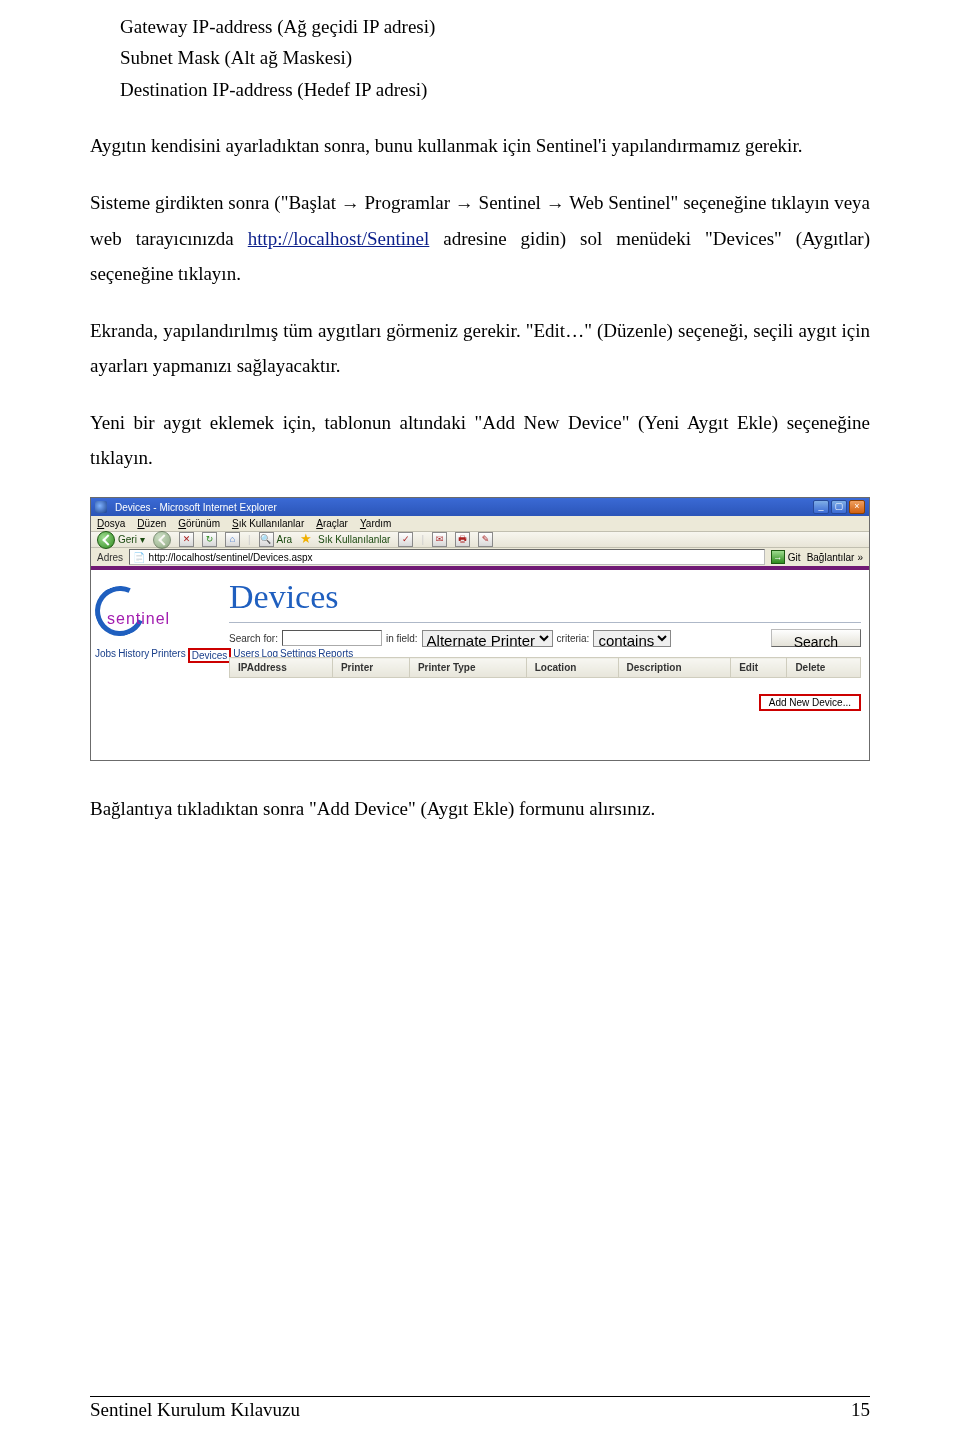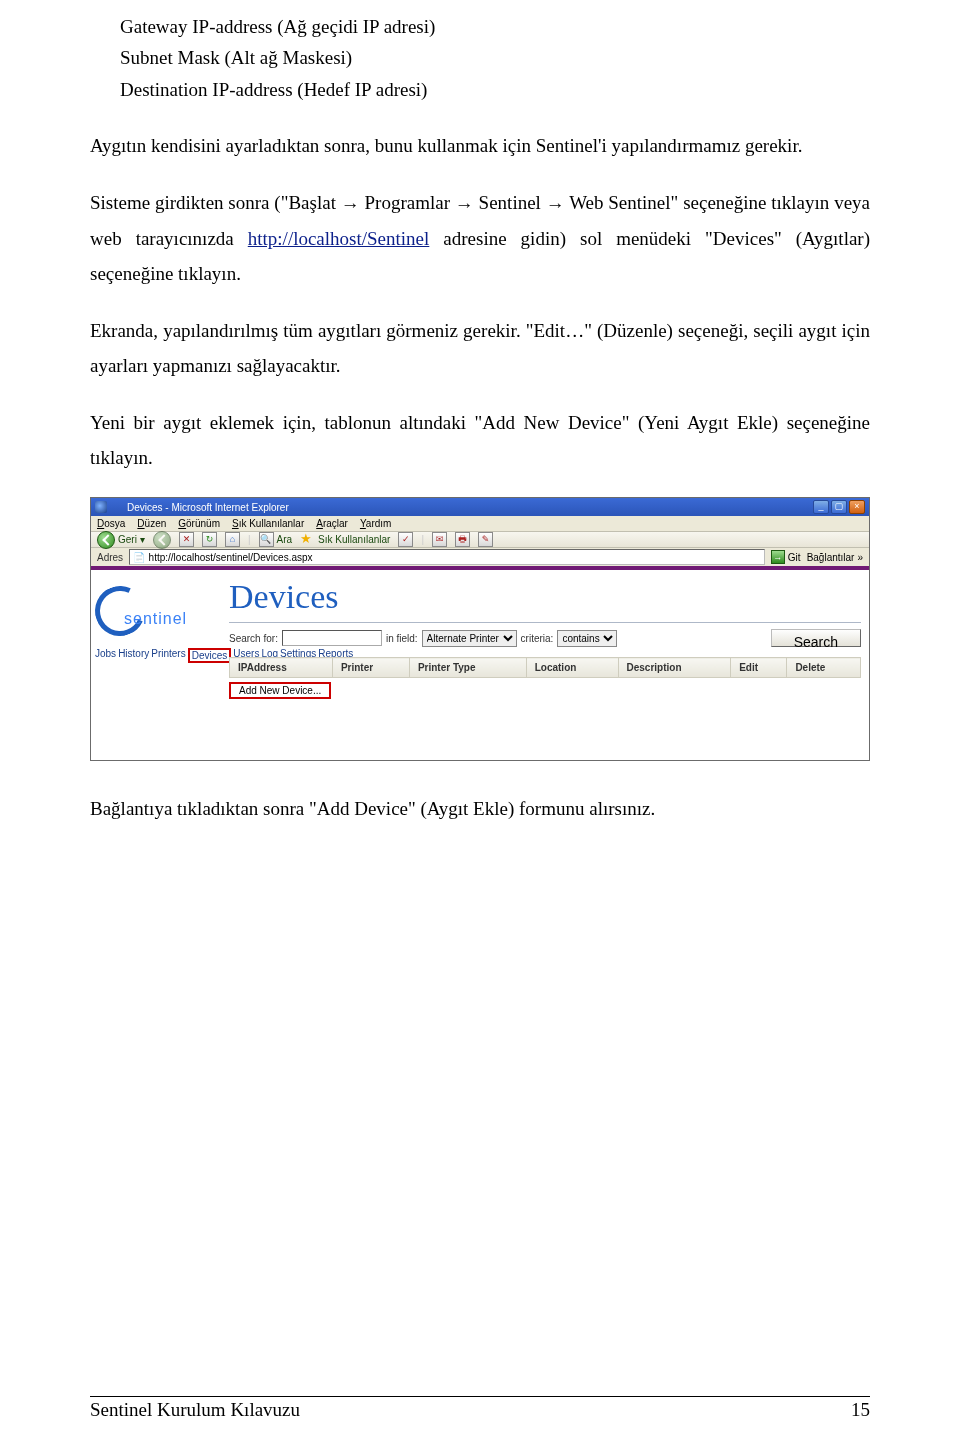--- a/index.html
+++ b/index.html
@@ -39,21 +39,21 @@
   }
   .title-bar {
     background: linear-gradient(#3b6ad5, #2b55b8);
     color: #fff;
     height: 18px;
     display: flex;
     align-items: center;
     padding: 0 4px;
     justify-content: space-between;
   }
-  .title-left { display: flex; align-items: center; gap: 20px; }
+  .title-left { display: flex; align-items: center; gap: 8px; }
   .title-icon {
     width: 12px;
     height: 12px;
     background: radial-gradient(circle at 40% 40%, #7fb2ff, #1a3f8a);
     border-radius: 2px;
   }
   .win-ctrls { display: flex; gap: 2px; }
   .win-btn {
     width: 16px; height: 14px;
     background: linear-gradient(#f0a060,#d06010);
@@ -170,23 +170,23 @@
     width: 50px;
     height: 50px;
     border: 5px solid #1f5fbf;
     border-right-color: transparent;
     border-radius: 50%;
     transform: rotate(-20deg);
   }
   .logo-text {
     position: absolute;
     top: 24px;
-    left: 29px;
+    left: 12px;
     font-size: 16px;
-    color: #3b82f6;
+    color: #a21caf;
     letter-spacing: 1px;
   }
   .nav-menu {
     display: flex;
     flex-direction: row;
     gap: 2px;
     font-size: 10px;
   }
   .nav-menu a {
     color: #1a3f8a;
@@ -222,21 +222,21 @@
     border: 1px inset #aaa;
     background: #fff;
     width: 100px;
     font-size: 10px;
     padding: 0 2px;
   }
   .search-row select {
     height: 17px;
     border: 1px solid #888;
     background: #efefef;
-    font-size: 10px;
+    font-size: 15px;
   }
   .search-btn {
     height: 18px;
     padding: 4px 22px;
     background: linear-gradient(#fefefe,#e4e2d8);
     border: 1px outset #bbb;
     font-size: 14px;
     margin-left: auto;
   }
   .grid {
@@ -247,21 +247,22 @@
   }
   .grid th {
     background: linear-gradient(#f7f7f2,#e7e5da);
     border: 1px solid #cfcdbe;
     padding: 4px 8px;
     text-align: left;
     font-weight: bold;
     height: 16px;
   }
   .add-row {
-    margin-top: 4px;
+    margin-top: 16px;
+    text-align: right;
   }
   .add-btn {
     border: 2px solid #c00;
     padding: 1px 8px;
     font-size: 10px;
     background: #fff;
     display: inline-block;
     color: #000;
   }
   

